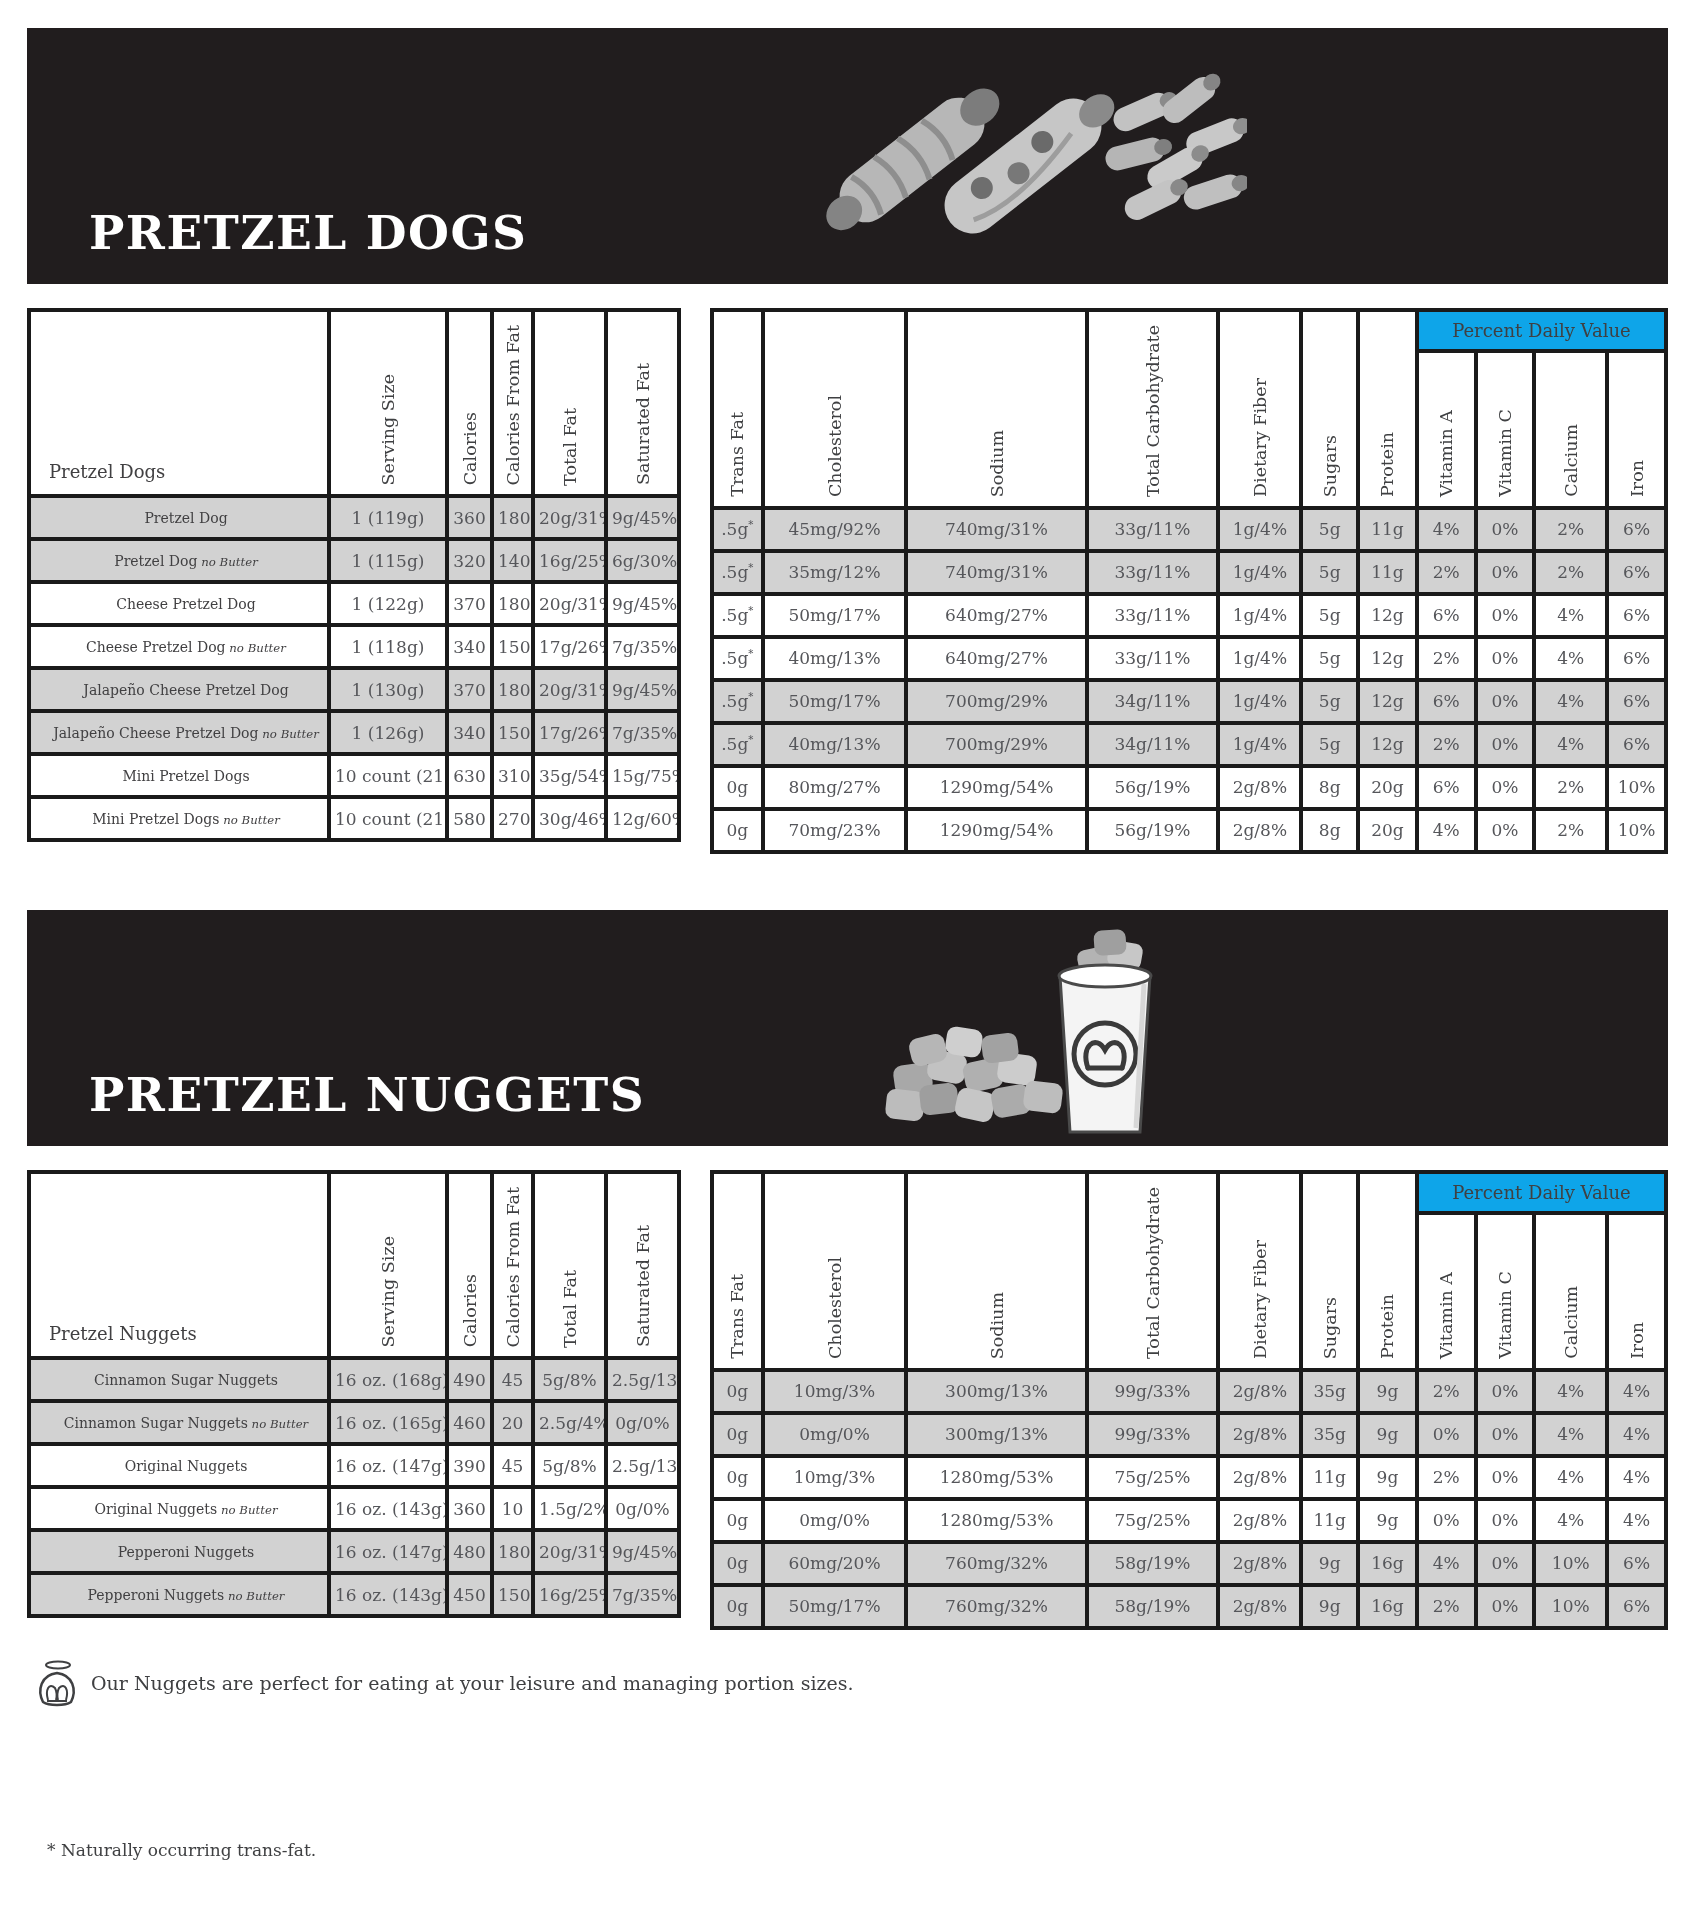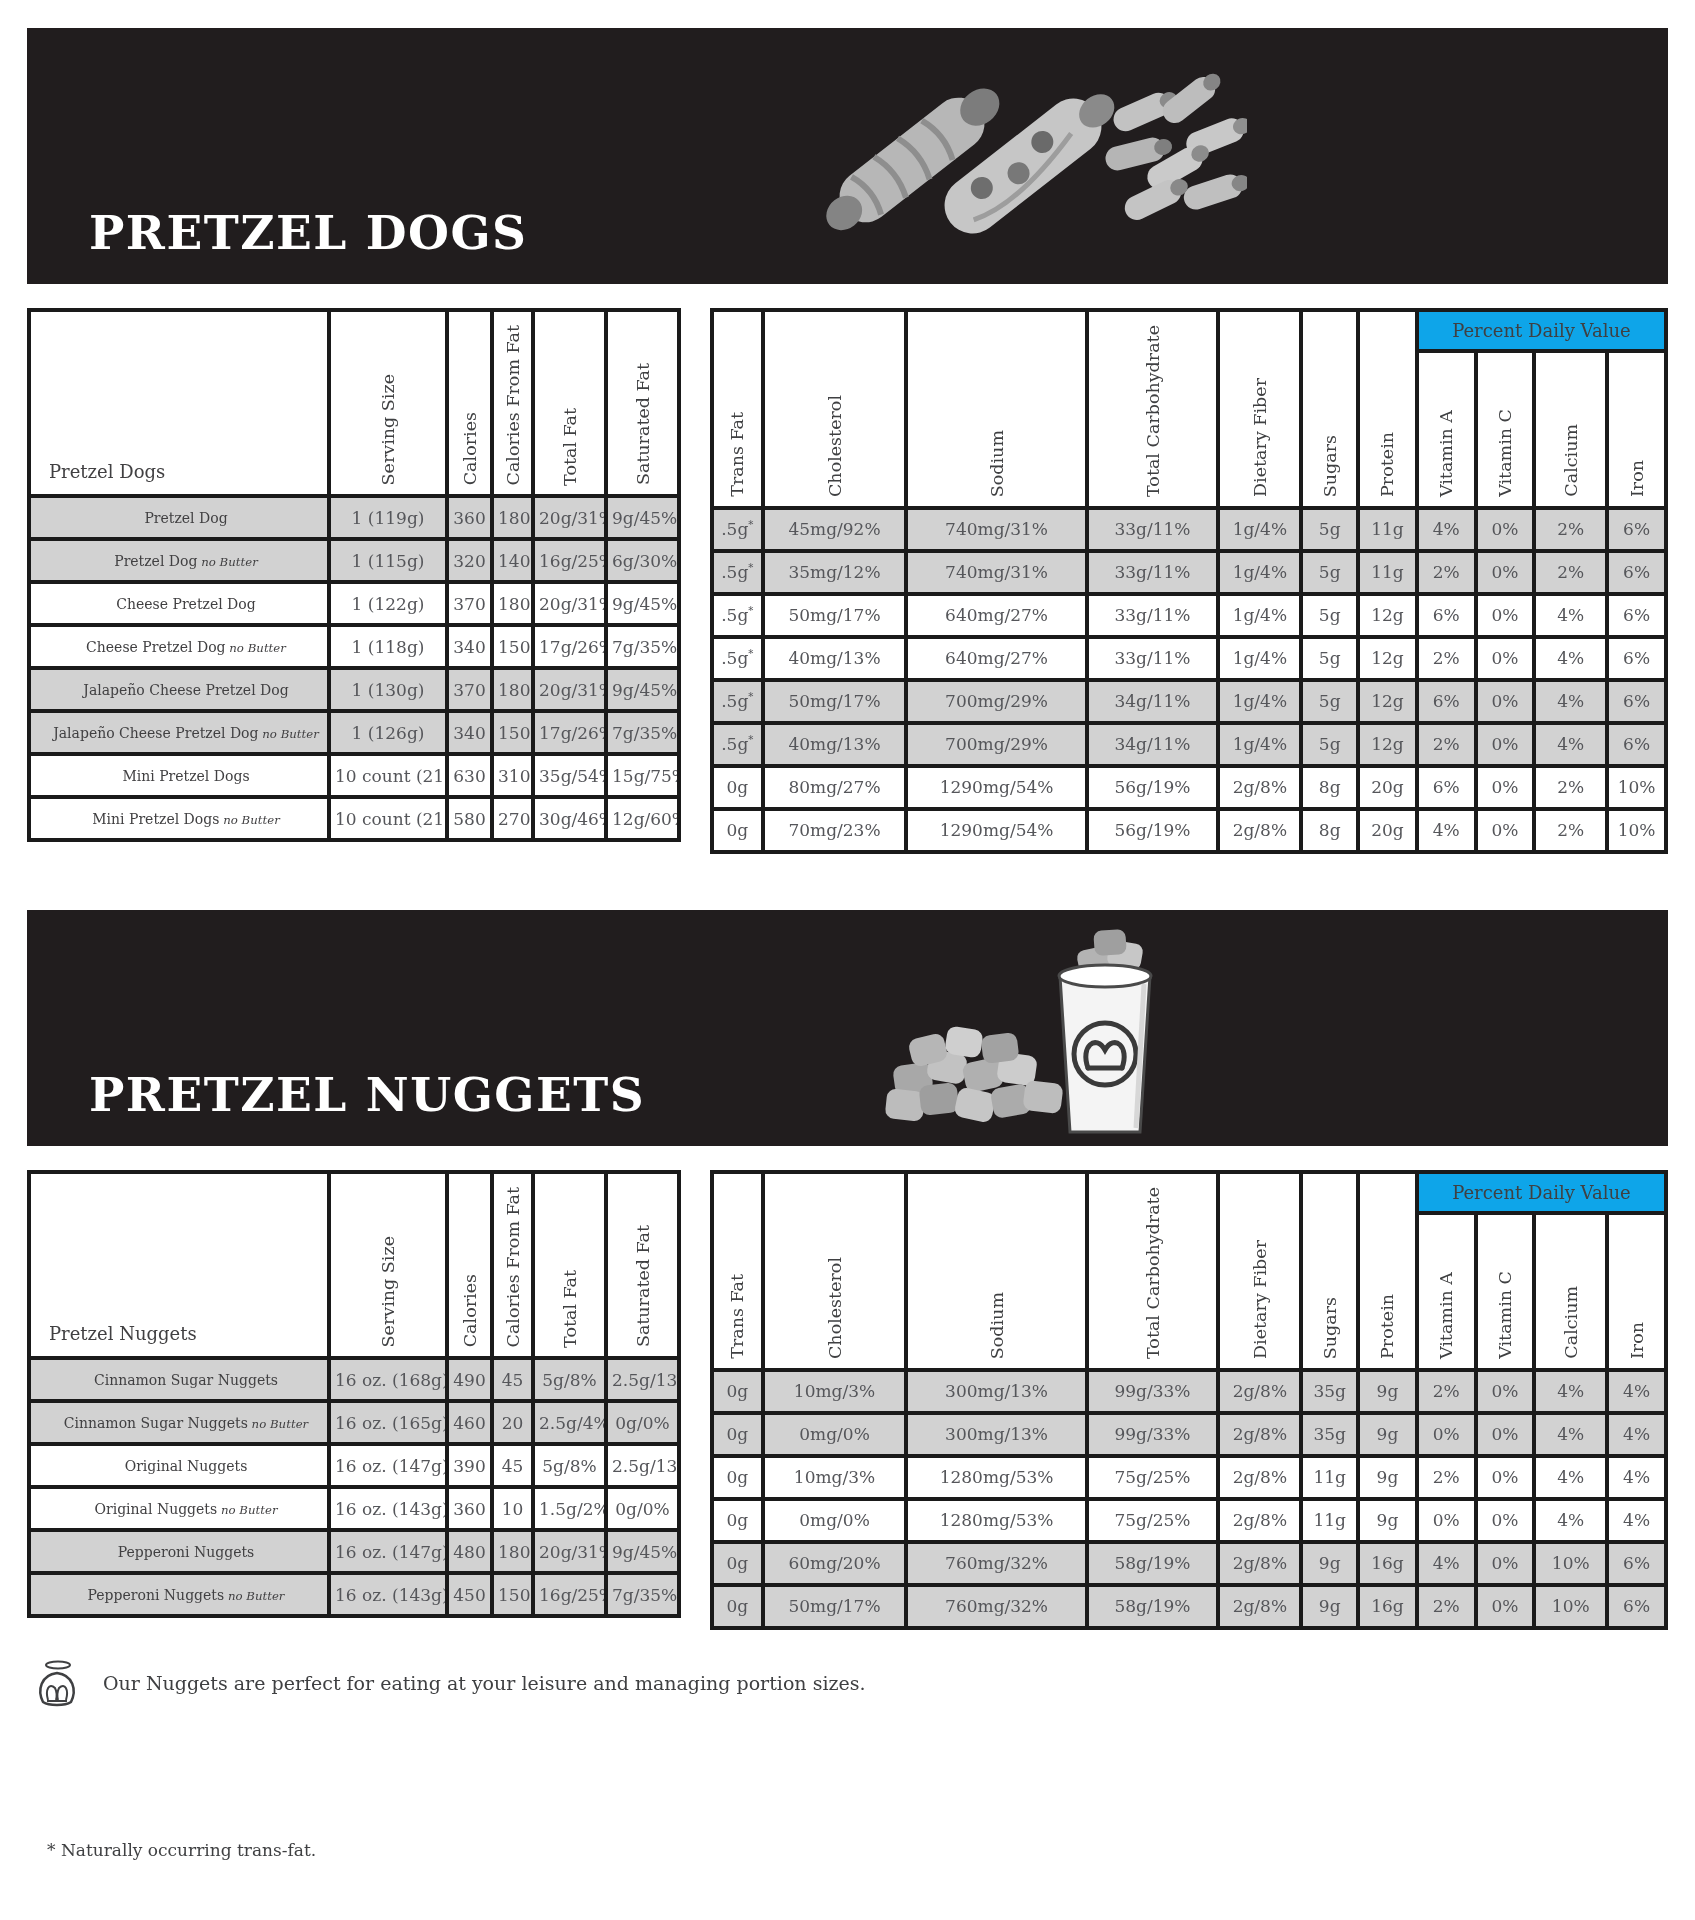--- a/index.html
+++ b/index.html
@@ -30,21 +30,21 @@
   th.vhead{height:178px;}
   th.vhead2{height:138px;}
   .vlabel{writing-mode:vertical-rl;transform:rotate(180deg);margin:0 auto;
     padding:8px 0 12px;font-size:17.5px;color:#3f4042;white-space:nowrap;}
   th.corner{text-align:left;padding:0 0 12px 18px;font-size:18px;color:#414042;}
   th.pdv{height:36px;background:#0ea5e9;text-align:center;vertical-align:middle;
     font-size:18px;color:#3f4042;padding:0;}
   sup{font-size:0.6em;vertical-align:super;}
 
   
-  .note{display:flex;align-items:center;gap:24px;margin:28px 27px 0 35px;}
+  .note{display:flex;align-items:center;gap:12px;margin:28px 27px 0 35px;}
   .note .note-text{font-size:19px;color:#3f4042;}
   .footnote{position:absolute;left:31px;bottom:44px;margin:16px;font-size:17px;color:#3f4042;}
 </style>
 </head>
 <body>
 
 <div class="page">
 
   <section>
     <header class="banner banner--dogs">

